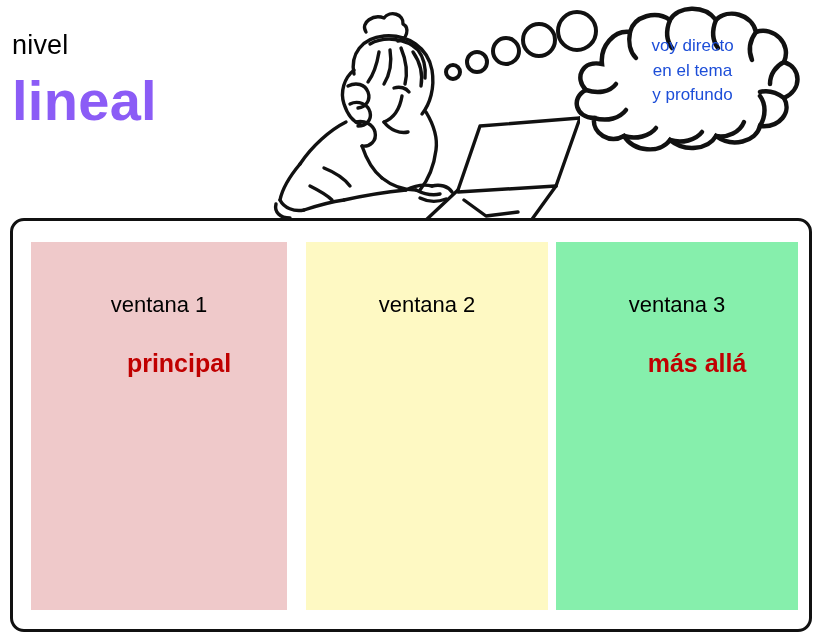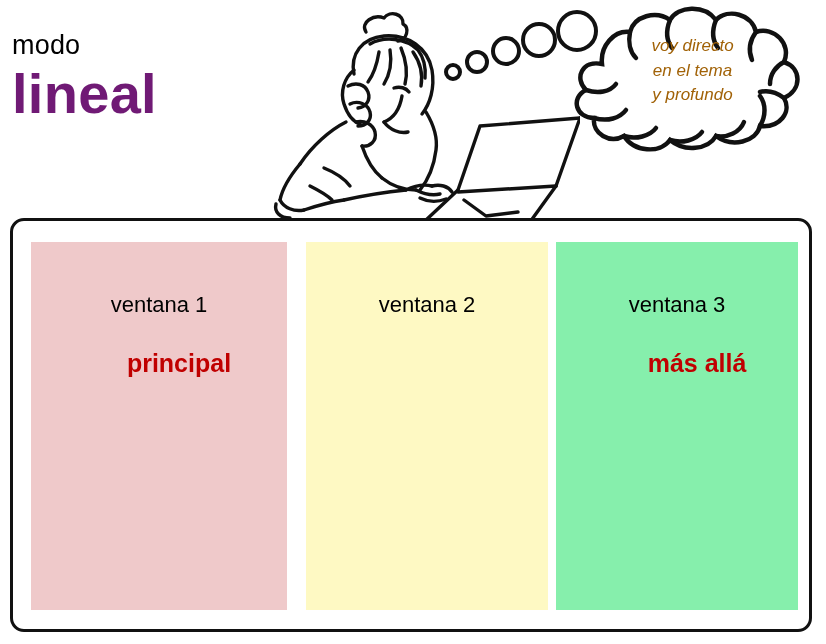--- a/index.html
+++ b/index.html
@@ -25,23 +25,23 @@
   }
   #mode-label {
     font-size: 27px;
     color: #000000;
     line-height: 1.0;
     letter-spacing: 0.2px;
   }
   #mode-value {
     font-size: 56px;
     font-weight: bold;
-    color: #701a75;
+    color: #8b5cf6;
     line-height: 1.05;
-    margin-top: 6px;
+    margin-top: 13px;
     letter-spacing: 0.3px;
   }
 
   
   #illustration {
     position: absolute;
     left: 250px;
     top: 0px;
     width: 330px;
     height: 225px;
@@ -60,23 +60,22 @@
     width: 268px;
     height: 152px;
   }
   #cloud-text {
     position: absolute;
     left: 600px;
     top: 34px;
     width: 185px;
     text-align: center;
     font-size: 17px;
-    color: #a16207;
+    color: #1d4ed8;
     line-height: 1.45;
-    font-style: italic;
   }
   #cloud-text div { white-space: nowrap; }
 
   
   #windows-box {
     position: absolute;
     left: 10px;
     top: 218px;
     width: 802px;
     height: 414px;
@@ -134,21 +133,21 @@
     color: #000000;
     line-height: 1.55;
     pointer-events: none;
   }
   #caption div { white-space: pre; }
 </style>
 </head>
 <body>
 
 <div id="title-block">
-  <div id="mode-label">modo</div>
+  <div id="mode-label">nivel</div>
   <div id="mode-value">lineal</div>
 </div>
 
 <div id="illustration">
   <svg viewBox="0 0 330 225" width="330" height="225" fill="none" stroke="#111111" stroke-width="3.4" stroke-linecap="round" stroke-linejoin="round">
 
     <path d="M116 32 C110 22 124 14 134 18 C140 10 154 14 153 24 C160 28 157 40 148 41"></path>
 
     <path d="M104 74 C100 54 112 38 134 36 C158 34 178 48 182 70 C185 88 180 104 172 114"></path>
 

